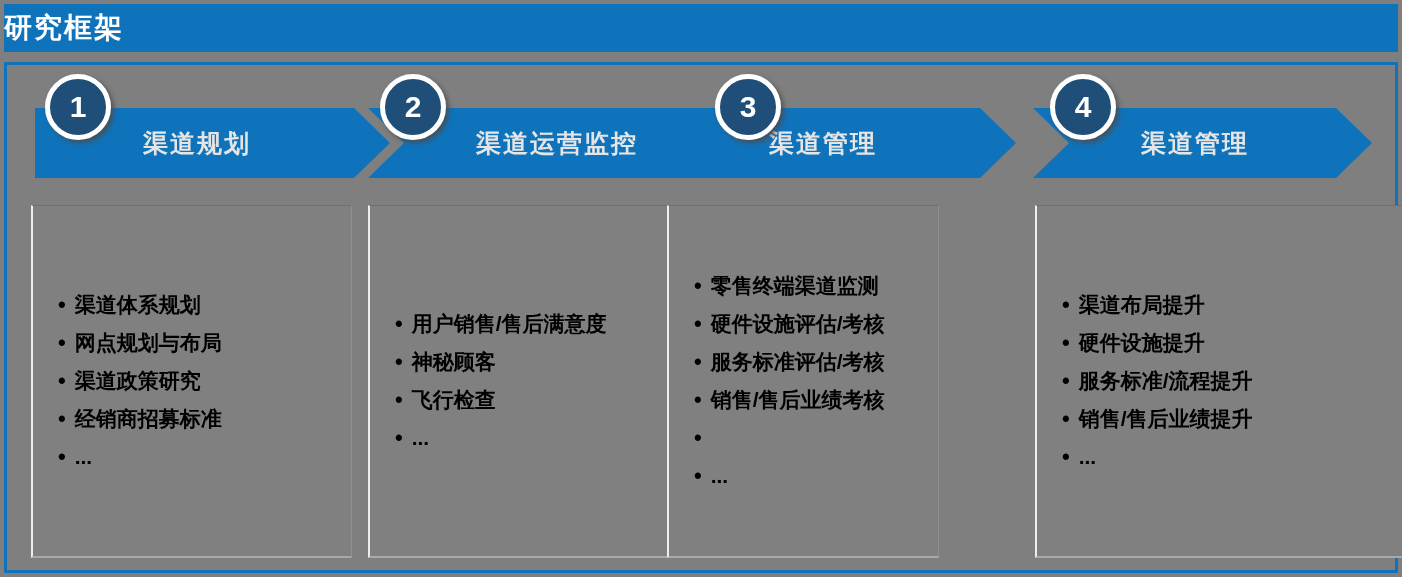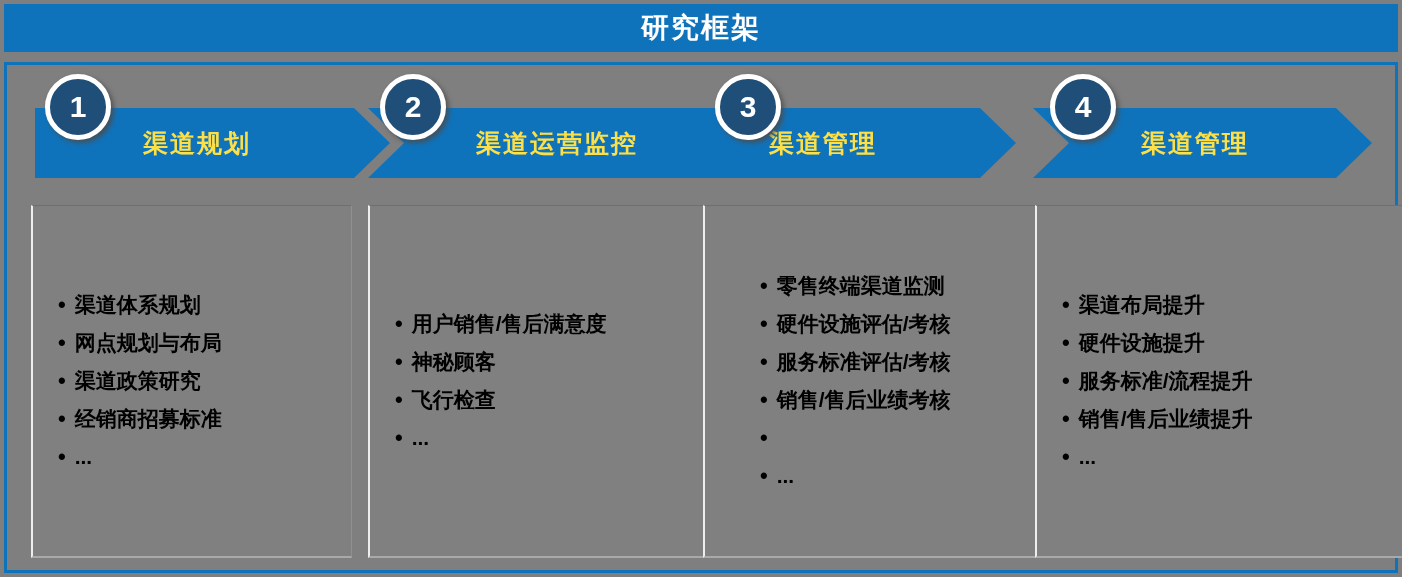--- a/index.html
+++ b/index.html
@@ -15,21 +15,21 @@
     background:var(--background_gray);
     font-family:"Liberation Sans","DejaVu Sans",sans-serif;
     overflow:hidden;position:relative;
   }
   .stage{position:absolute;left:0;top:0;width:1402px;height:577px;}
 
   
   .banner{
     position:absolute;left:4px;top:4px;width:1394px;height:48px;
     background:var(--accent_blue);
-    display:flex;align-items:center;justify-content:center;
+    display:flex;align-items:center;
   }
   .banner .title{
     color:var(--title_text);font-size:28px;font-weight:bold;letter-spacing:2px;
   }
 
   
   .frame{
     position:absolute;left:4px;top:62px;width:1394px;height:511px;
     box-sizing:border-box;border:3px solid var(--accent_blue);
     background:var(--background_gray);
@@ -47,21 +47,21 @@
   }
   .arrow.notched{
     clip-path:polygon(0 0, calc(100% - 36px) 0, 100% 50%, calc(100% - 36px) 100%, 0 100%, 36px 50%);
   }
   .arrow-1{left:0;width:355px;}
   .arrow-2{left:333px;width:355px;}
   .arrow-3{left:626px;width:355px;text-decoration:underline;}
   .arrow-4{left:998px;width:339px;}
   .arrow .label{
     position:absolute;left:108px;top:50%;transform:translateY(-50%);
-    color:#fde047;font-size:25px;font-weight:bold;letter-spacing:2px;white-space:nowrap;
+    color:#e5e5e5;font-size:25px;font-weight:bold;letter-spacing:2px;white-space:nowrap;
   }
 
   .step-circle{
     position:absolute;top:-34px;width:56px;height:56px;
     background:var(--dark_blue);
     border:5px solid #ffffff;border-radius:50%;
     box-shadow:3px 3px 5px rgba(75,75,75,0.85);
     display:flex;align-items:center;justify-content:center;
     color:#fff;font-size:30px;font-weight:bold;z-index:5;
   }
@@ -71,21 +71,21 @@
   .column{
     position:absolute;top:140px;height:353px;box-sizing:border-box;
     background:#808080;
     border-left:2px solid #eeeeee;
     border-top:1px solid #6f6f6f;
     border-right:1px solid #909090;
     border-bottom:2px solid #a9a9a9;
   }
   .col-1{left:24px;width:321px;}
   .col-2{left:361px;width:356px;}
-  .col-3{left:696px;width:358px;padding-left:30px;}
+  .col-3{left:660px;width:272px;}
   .col-4{left:1028px;width:372px;}
 
   .column ul{
     list-style:none;margin:0;padding:0 6px 0 25px;height:100%;
     display:flex;flex-direction:column;justify-content:center;
   }
   .column li{
     display:flex;align-items:baseline;
     color:var(--bullet_text);font-size:21px;font-weight:bold;
     line-height:38px;white-space:nowrap;

